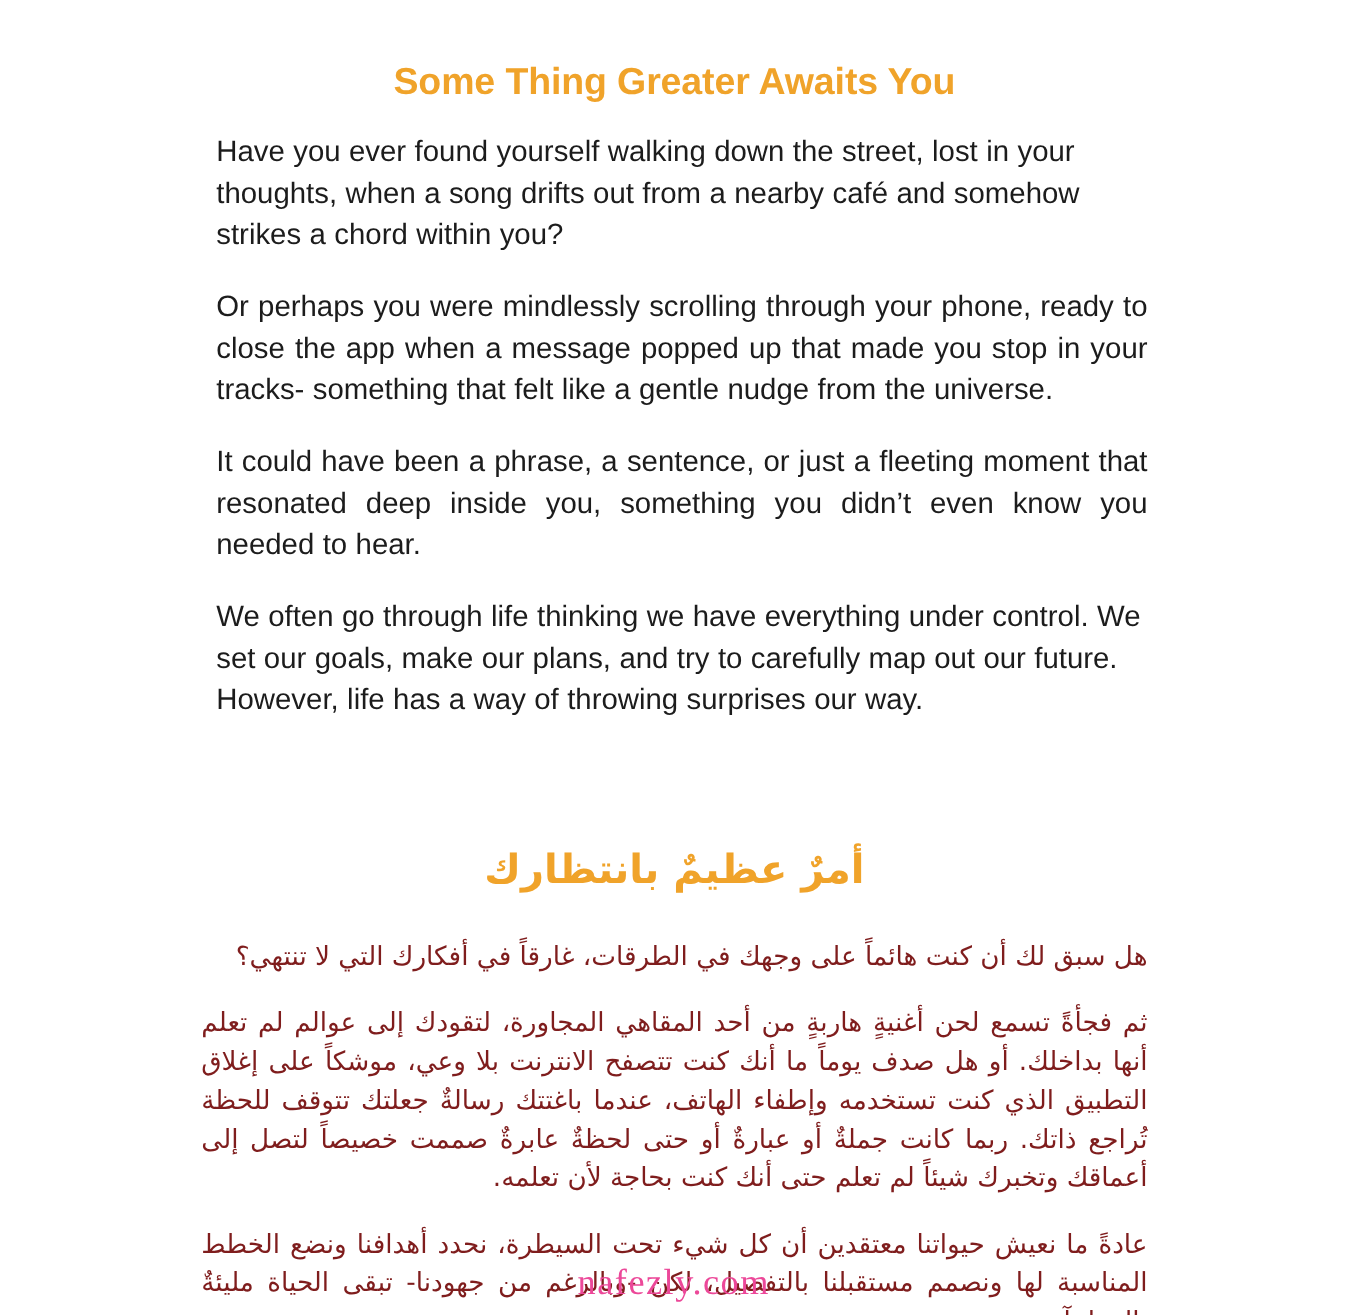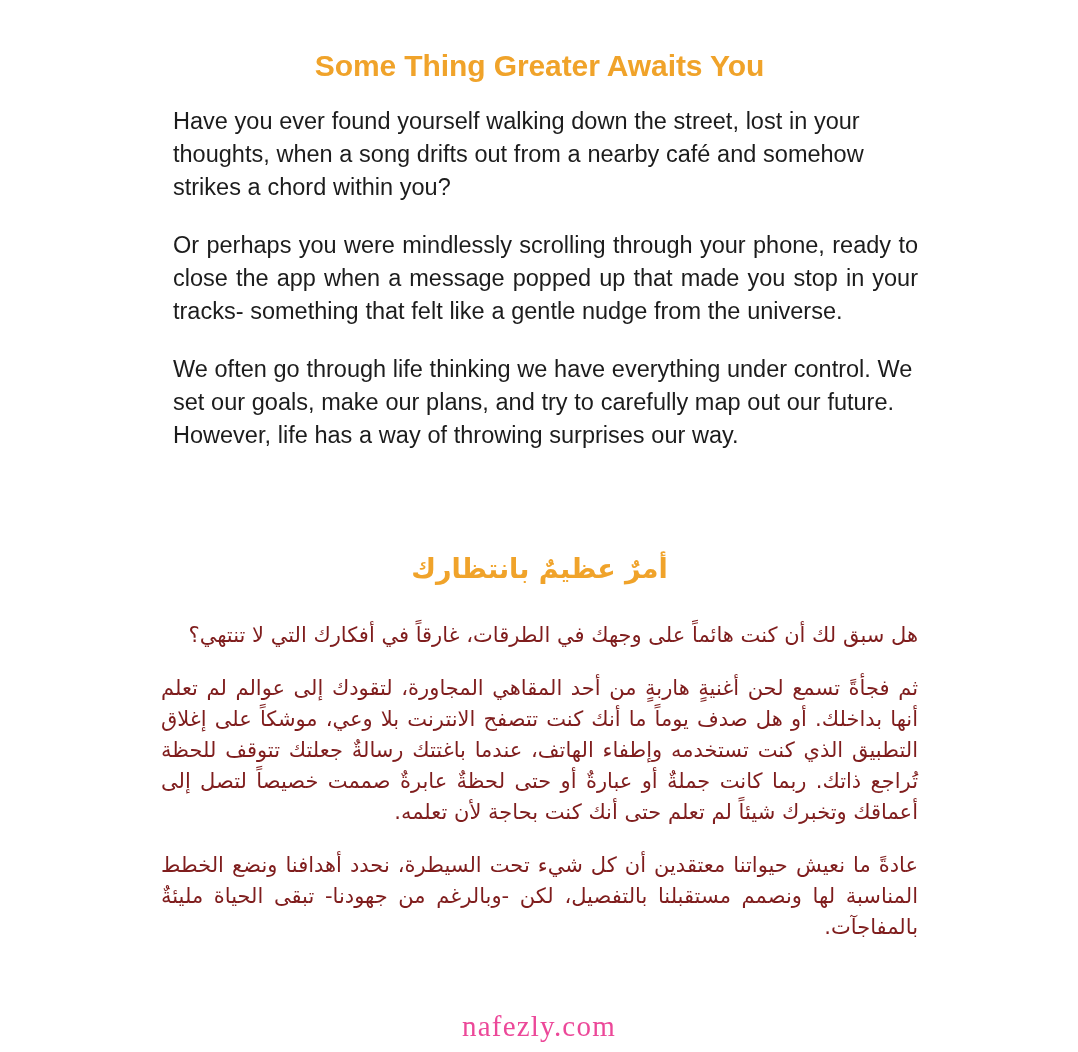--- a/index.html
+++ b/index.html
@@ -40,21 +40,21 @@
     line-height: 1.25;
     font-weight: bold;
     text-align: center;
     color: #F0A32A;
     letter-spacing: -0.1px;
   }
 
   .ar-title {
     margin: 0;
     padding-top: 12px;
-    font-size: 27px;
+    font-size: 32px;
     line-height: 1.3;
     font-weight: bold;
     text-align: center;
     color: #F0A32A;
     direction: rtl;
     font-family: "DejaVu Sans", "Liberation Sans", sans-serif;
   }
 
   
   .en-block {
@@ -138,20 +138,21 @@
 
 <div class="page">
 
   <div class="content">
 
     <h1 class="doc-title">Some Thing Greater Awaits You</h1>
 
     <div class="en-block">
       <p class="en">Have you ever found yourself walking down the street, lost in your thoughts, when a song drifts out from a nearby café and somehow strikes a chord within you?</p>
       <p class="en justified">Or perhaps you were mindlessly scrolling through your phone, ready to close the app when a message popped up that made you stop in your tracks- something that felt like a gentle nudge from the universe.</p>
+      <p class="en justified">It could have been a phrase, a sentence, or just a fleeting moment that resonated deep inside you, something you didn’t even know you needed to hear.</p>
       <p class="en">We often go through life thinking we have everything under control. We set our goals, make our plans, and try to carefully map out our future. However, life has a way of throwing surprises our way.</p>
     </div>
 
     <div class="gap-before-ar-title"></div>
 
     <h2 class="ar-title">أمرٌ عظيمٌ بانتظارك</h2>
 
     <div class="ar-block">
       <p class="ar">هل سبق لك أن كنت هائماً على وجهك في الطرقات، غارقاً في أفكارك التي لا تنتهي؟</p>
       <p class="ar justified">ثم فجأةً تسمع لحن أغنيةٍ هاربةٍ من أحد المقاهي المجاورة، لتقودك إلى عوالم لم تعلم أنها بداخلك. أو هل صدف يوماً ما أنك كنت تتصفح الانترنت بلا وعي، موشكاً على إغلاق التطبيق الذي كنت تستخدمه وإطفاء الهاتف، عندما باغتتك رسالةٌ جعلتك تتوقف للحظة تُراجع ذاتك. ربما كانت جملةٌ أو عبارةٌ أو حتى لحظةٌ عابرةٌ صممت خصيصاً لتصل إلى أعماقك وتخبرك شيئاً لم تعلم حتى أنك كنت بحاجة لأن تعلمه.</p>

